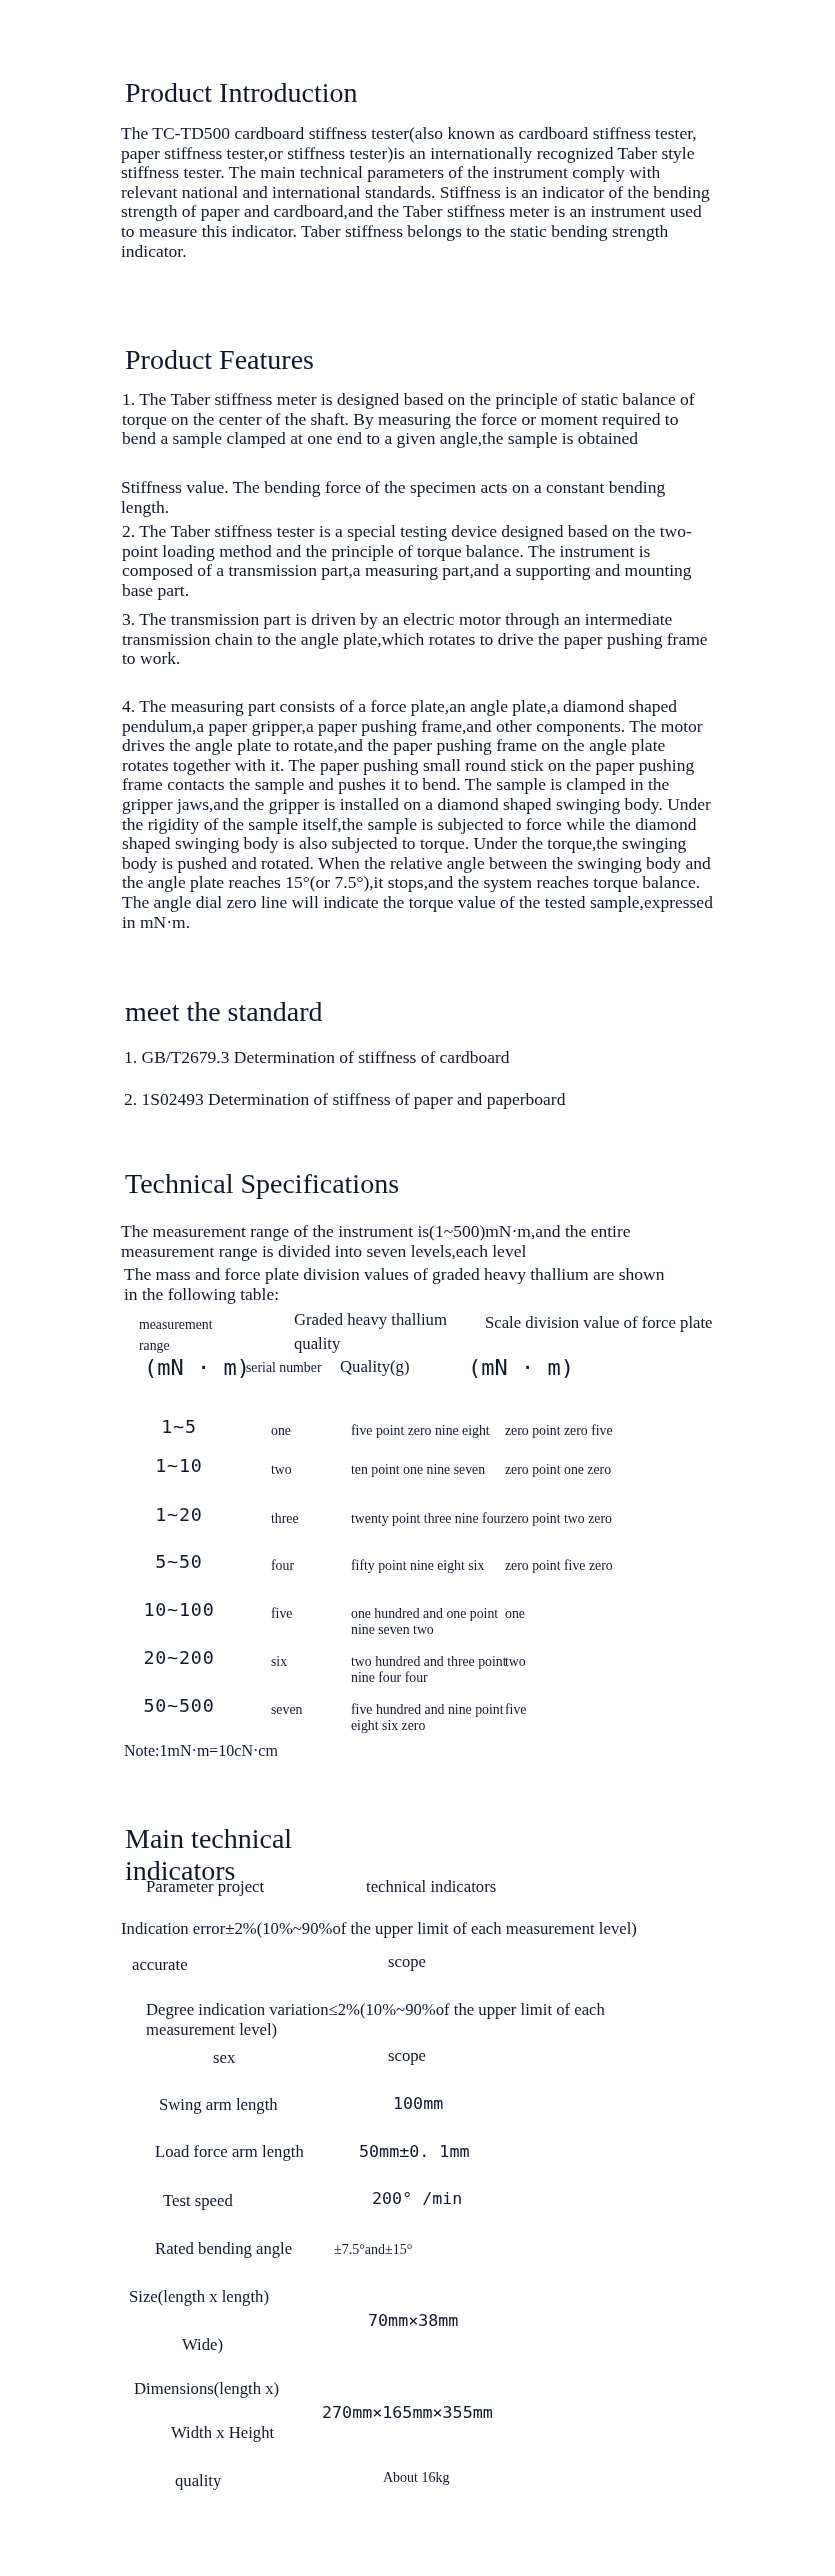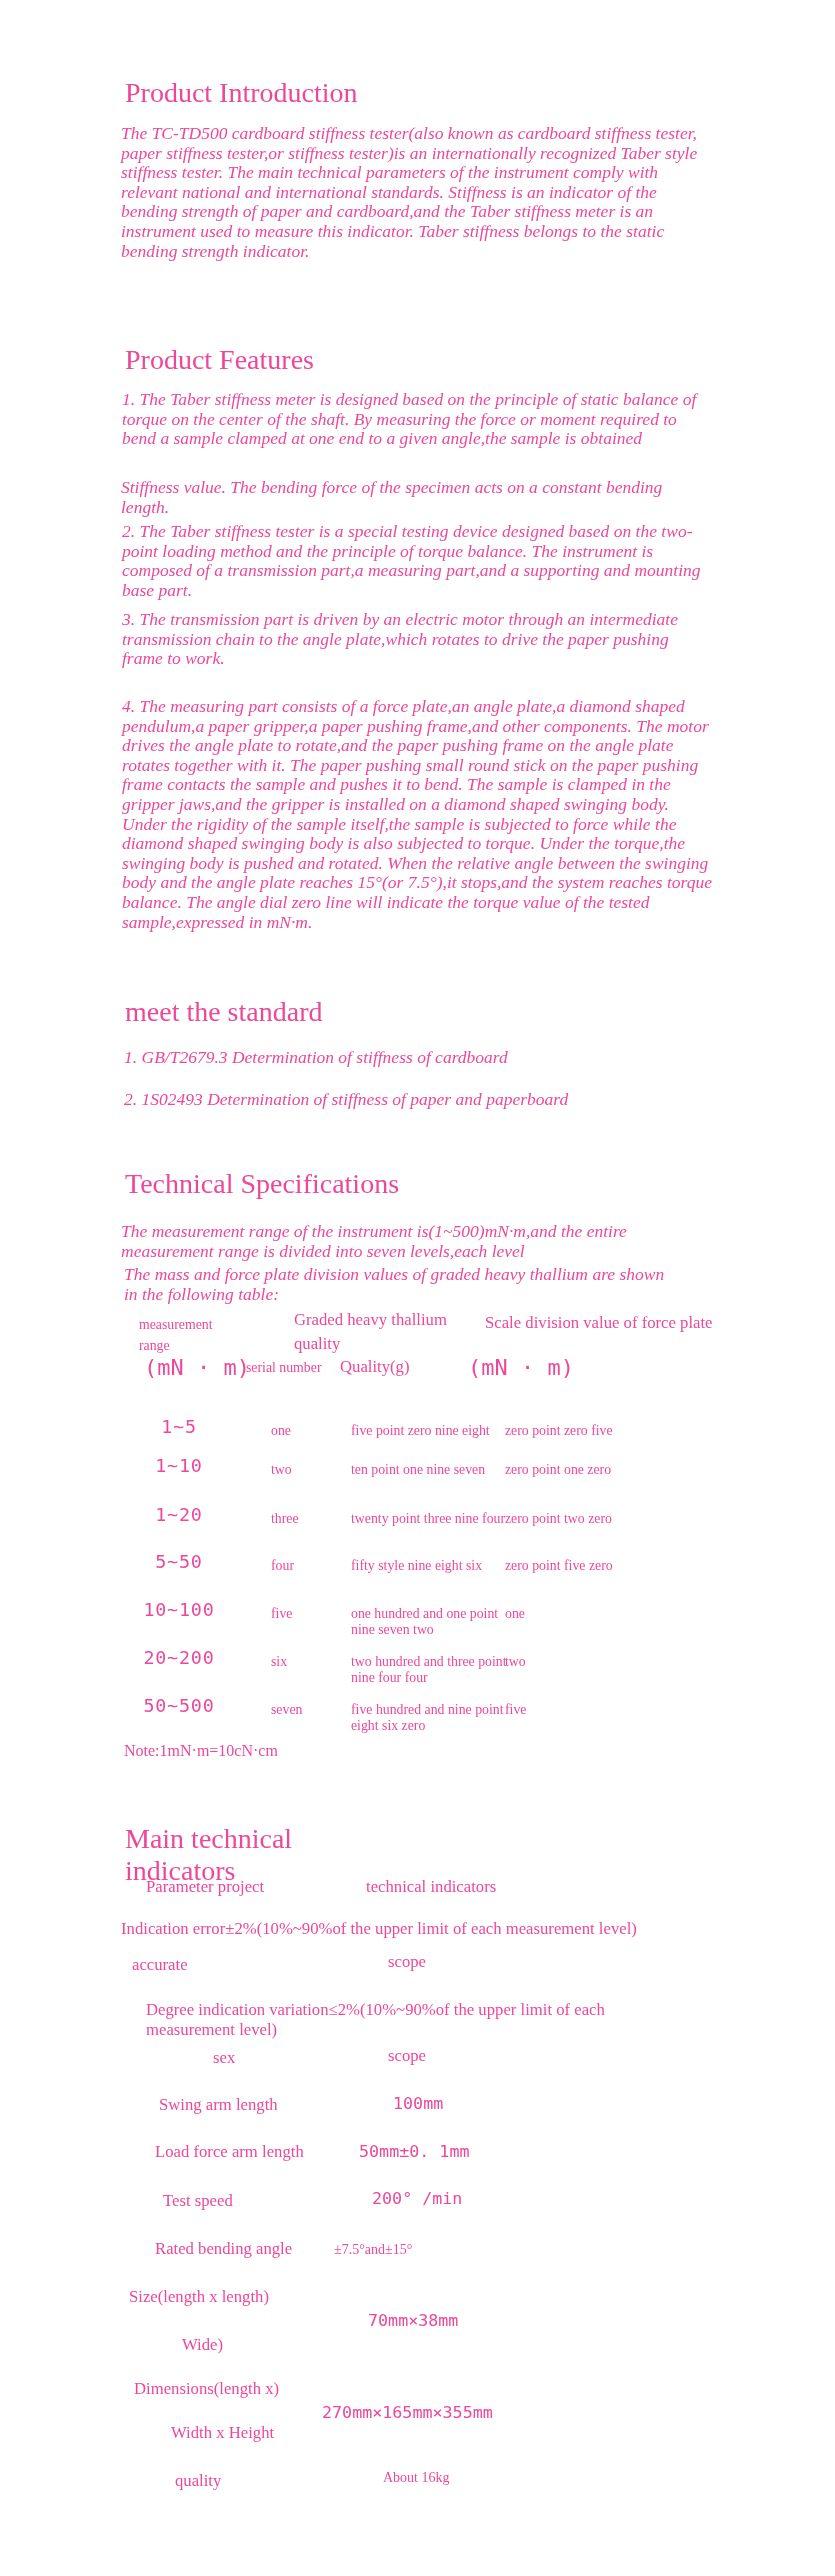--- a/index.html
+++ b/index.html
@@ -1,23 +1,23 @@
 <!DOCTYPE html>
 <html style="font-size:13.4px"><head>
 <meta charset="utf-8">
 <style>
   html,body{margin:0;padding:0;background:#fff;}
   .page{
     position:relative;width:835px;height:2576px;background:#ffffff;
-    color:#ec4899;font-family:"Liberation Serif",serif;overflow:hidden;
+    color:#0f172a;font-family:"Liberation Serif",serif;overflow:hidden;
   }
   .abs{position:absolute;}
   .h1{font-size:28px;line-height:32px;white-space:nowrap;}
   .h1-wrap{font-size:28px;line-height:32px;}
-  .body-text{font-size:17.5px;line-height:19.6px;font-style:italic;}
+  .body-text{font-size:17.5px;line-height:19.6px;}
   .t-small{font-size:13.8px;line-height:16px;}
   .t-med{font-size:16.7px;line-height:24px;margin-left:16px;}
   .t-note{font-size:16px;line-height:18.4px;}
   .mono{font-family:"DejaVu Sans Mono",monospace;}
   .range-val{font-size:18.4px;letter-spacing:0.8px;white-space:nowrap;}
   .unit{font-size:22px;white-space:nowrap;}
   .ind-label{font-size:16.7px;white-space:nowrap;}
   .ind-val{font-size:16.7px;white-space:nowrap;}
   .ind-val-small{font-size:14px;white-space:nowrap;font-family:"Liberation Serif",serif;}
   .nowrap{white-space:nowrap;}
@@ -73,21 +73,21 @@
   </div>
   <div class="abs spec-row" style="top:1504px;">
     <div class="abs mono range-val range-cell">1~20</div>
     <div class="abs t-small serial-cell">three</div>
     <div class="abs t-small quality-cell">twenty point three nine four</div>
     <div class="abs t-small scale-cell">zero point two zero</div>
   </div>
   <div class="abs spec-row" style="top:1551px;">
     <div class="abs mono range-val range-cell">5~50</div>
     <div class="abs t-small serial-cell">four</div>
-    <div class="abs t-small quality-cell">fifty style nine eight six</div>
+    <div class="abs t-small quality-cell">fifty point nine eight six</div>
     <div class="abs t-small scale-cell">zero point five zero</div>
   </div>
   <div class="abs spec-row" style="top:1599px;">
     <div class="abs mono range-val range-cell">10~100</div>
     <div class="abs t-small serial-cell">five</div>
     <div class="abs t-small quality-cell">one hundred and one point nine seven two</div>
     <div class="abs t-small scale-cell">one</div>
   </div>
   <div class="abs spec-row" style="top:1647px;">
     <div class="abs mono range-val range-cell">20~200</div>

